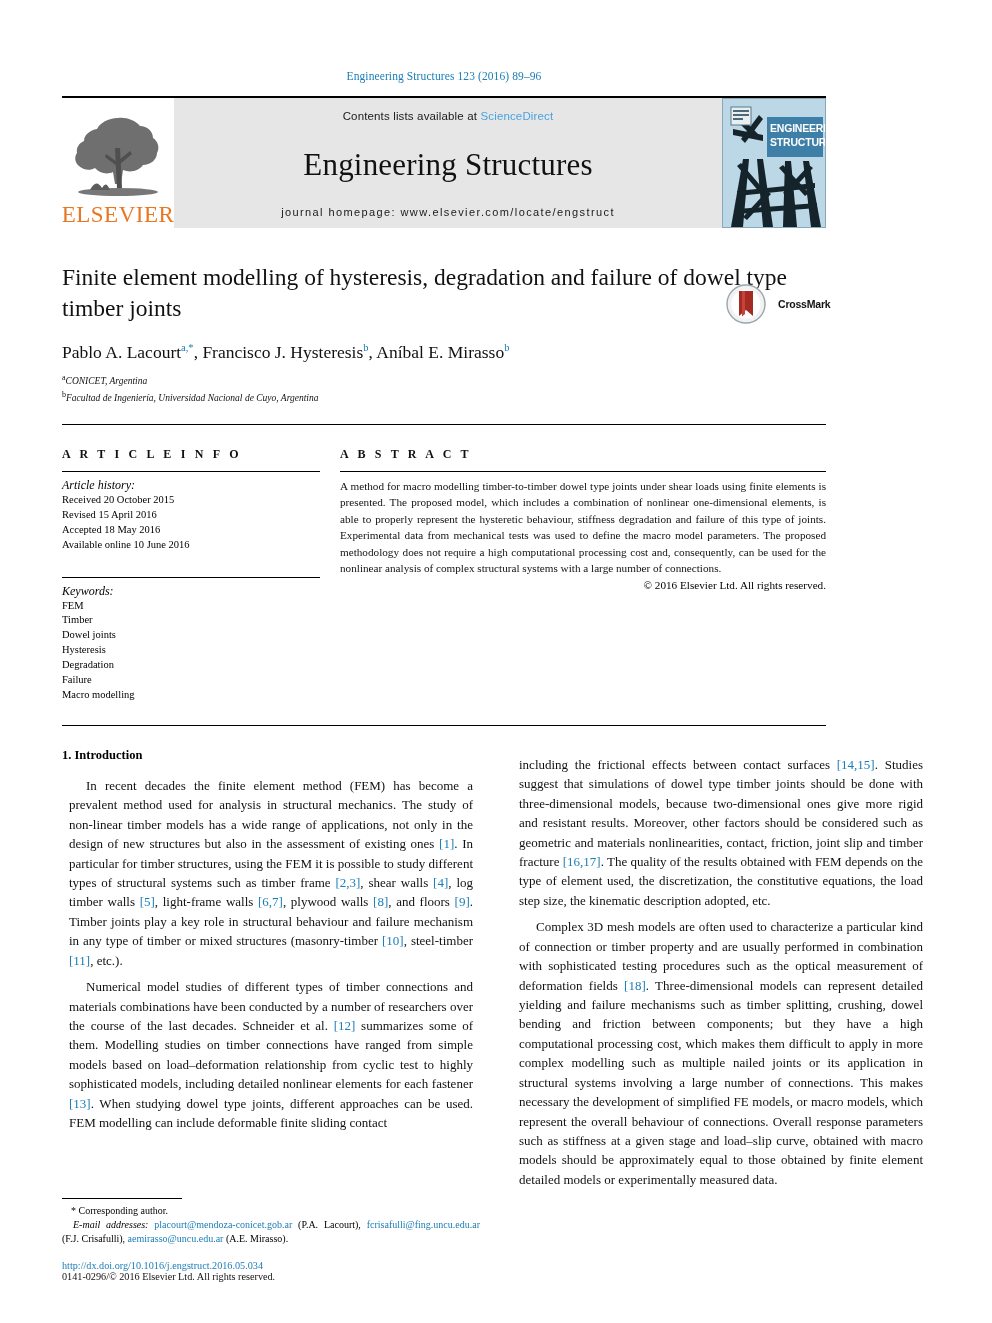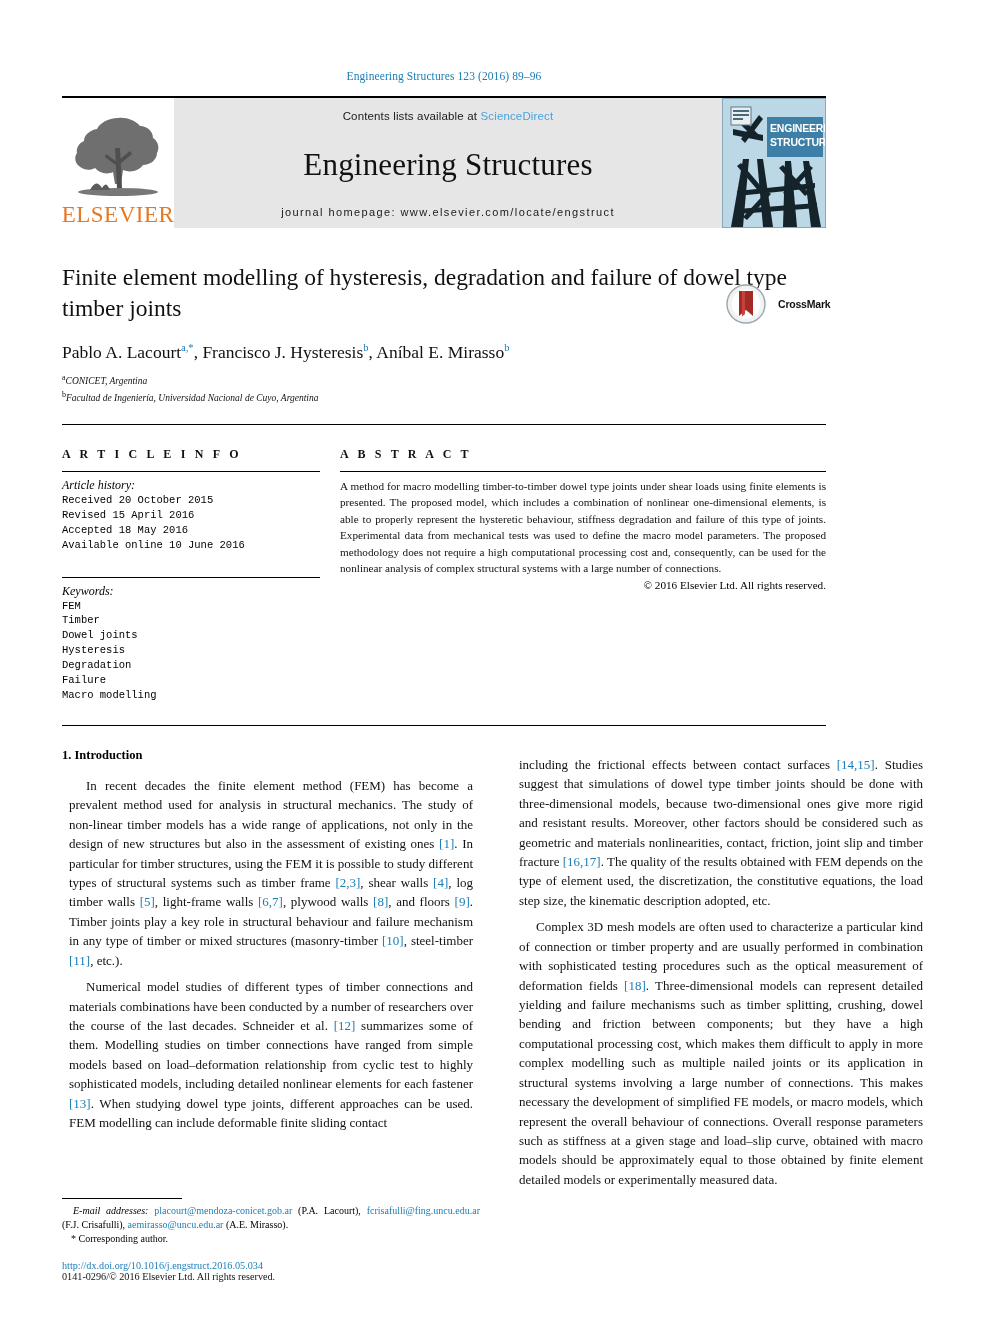--- a/index.html
+++ b/index.html
@@ -159,21 +159,21 @@
 
   .hist-label, .kw-label {
     font-style: italic;
     font-size: 12px;
     font-family: "Liberation Serif", serif;
     margin-top: 2px;
   }
   .hist-list, .kw-list {
     font-size: 10.5px;
     line-height: 1.42;
-    font-family: Liberation Mono, monospace;
+    font-family: Liberation Serif, serif;
   }
   .kwblock { margin-top: 24px; }
 
   .abs-body {
     font-size: 11.2px;
     line-height: 1.47;
     text-align: justify;
     font-family: "Liberation Serif", serif;
     color: #111;
   }
@@ -377,30 +377,30 @@
       <div class="h2">1. Introduction</div>
       <p class="para">
         In recent decades the finite element method (FEM) has become a prevalent method used for analysis in structural mechanics. The study of non-linear timber models has a wide range of applications, not only in the design of new structures but also in the assessment of existing ones <span class="cite">[1]</span>. In particular for timber structures, using the FEM it is possible to study different types of structural systems such as timber frame <span class="cite">[2,3]</span>, shear walls <span class="cite">[4]</span>, log timber walls <span class="cite">[5]</span>, light-frame walls <span class="cite">[6,7]</span>, plywood walls <span class="cite">[8]</span>, and floors <span class="cite">[9]</span>. Timber joints play a key role in structural behaviour and failure mechanism in any type of timber or mixed structures (masonry-timber <span class="cite">[10]</span>, steel-timber <span class="cite">[11]</span>, etc.).
       </p>
       <p class="para">
         Numerical model studies of different types of timber connections and materials combinations have been conducted by a number of researchers over the course of the last decades. Schneider et al. <span class="cite">[12]</span> summarizes some of them. Modelling studies on timber connections have ranged from simple models based on load–deformation relationship from cyclic test to highly sophisticated models, including detailed nonlinear elements for each fastener <span class="cite">[13]</span>. When studying dowel type joints, different approaches can be used. FEM modelling can include deformable finite sliding contact
       </p>
 
       <div class="footnote">
         <div class="fn-rule"></div>
+        <div class="fn-line" style="text-indent:9px;">* Corresponding author.</div>
         <div class="fn-line fn-email" style="text-indent:11px;">
           <span class="lbl">E-mail addresses:</span>
           <span class="mail">placourt@mendoza-conicet.gob.ar</span>
           <span>(P.A. Lacourt)</span><span>,</span>
           <span class="mail">fcrisafulli@fing.uncu.edu.ar</span>
           <span>(F.J. Crisafulli)</span><span>,</span>
           <span class="mail">aemirasso@uncu.edu.ar</span>
           <span>(A.E. Mirasso)</span><span>.</span>
         </div>
-        <div class="fn-line" style="text-indent:9px;">* Corresponding author.</div>
         <div class="doi">http://dx.doi.org/10.1016/j.engstruct.2016.05.034</div>
         <div class="issn">0141-0296/© 2016 Elsevier Ltd. All rights reserved.</div>
       </div>
     </div>
 
     <div class="bcol">
       <p class="para" style="text-indent:0;">
         including the frictional effects between contact surfaces <span class="cite">[14,15]</span>. Studies suggest that simulations of dowel type timber joints should be done with three-dimensional models, because two-dimensional ones give more rigid and resistant results. Moreover, other factors should be considered such as geometric and materials nonlinearities, contact, friction, joint slip and timber fracture <span class="cite">[16,17]</span>. The quality of the results obtained with FEM depends on the type of element used, the discretization, the constitutive equations, the load step size, the kinematic description adopted, etc.
       </p>
       <p class="para">

